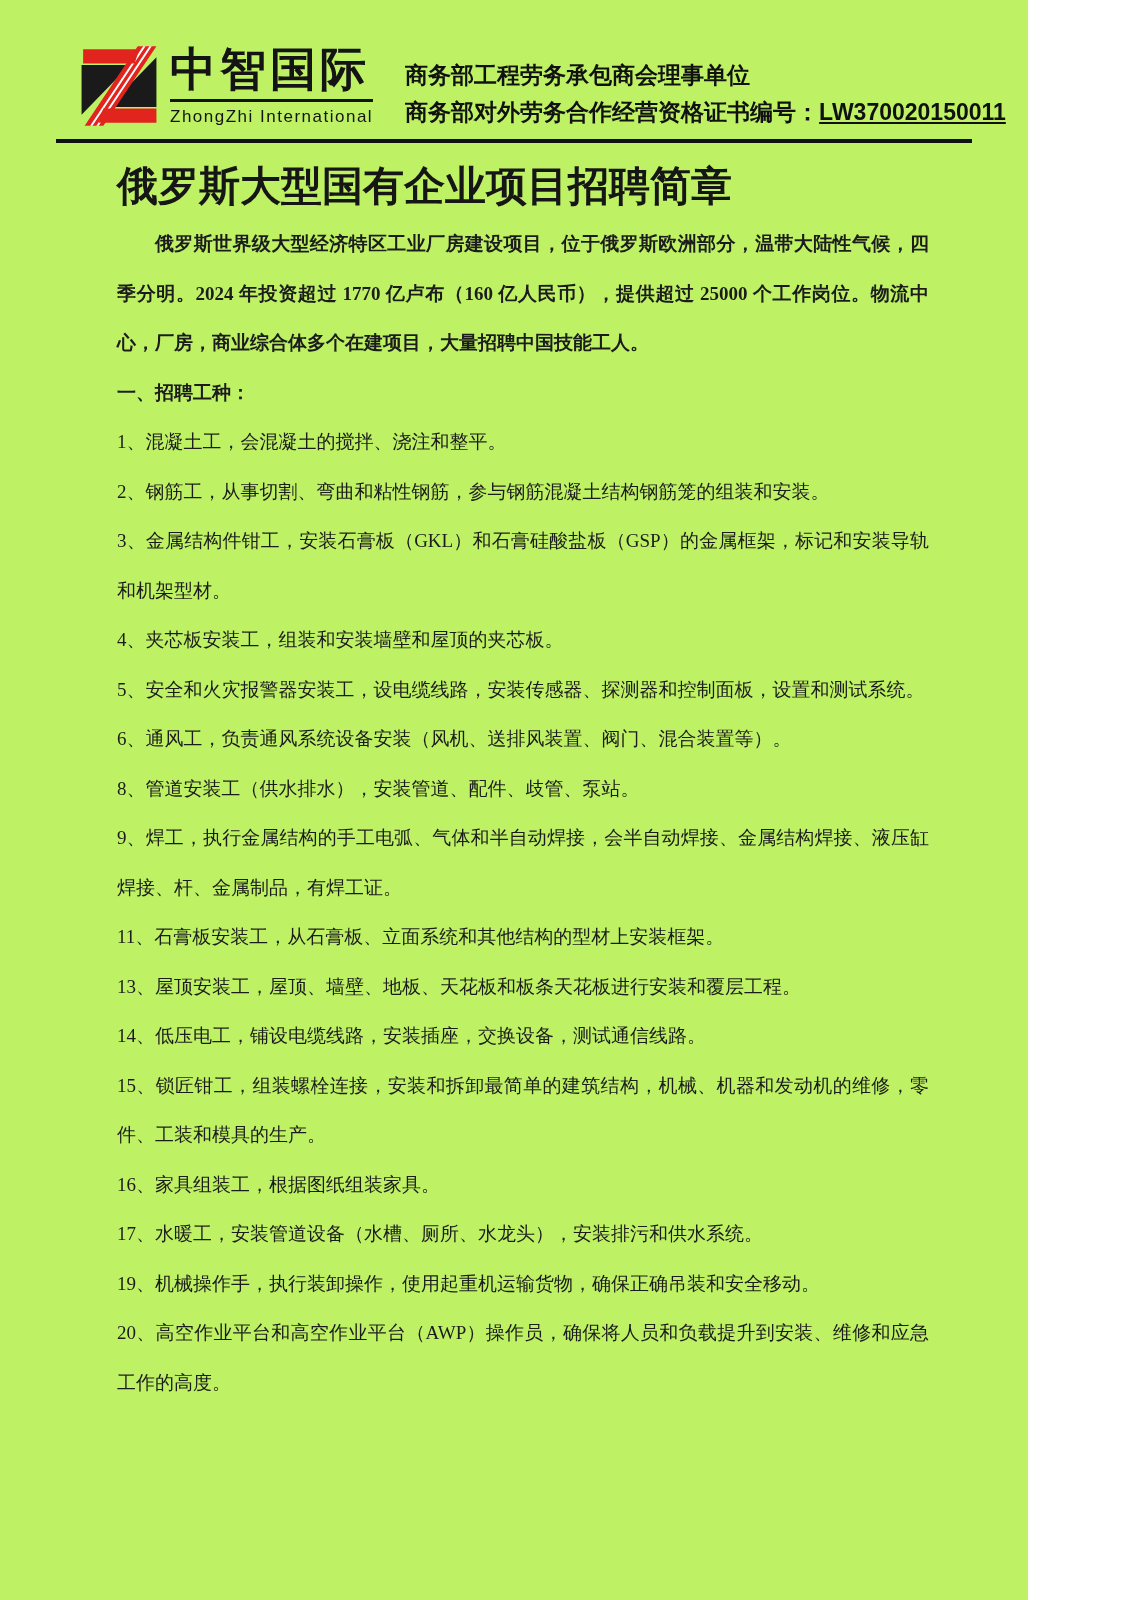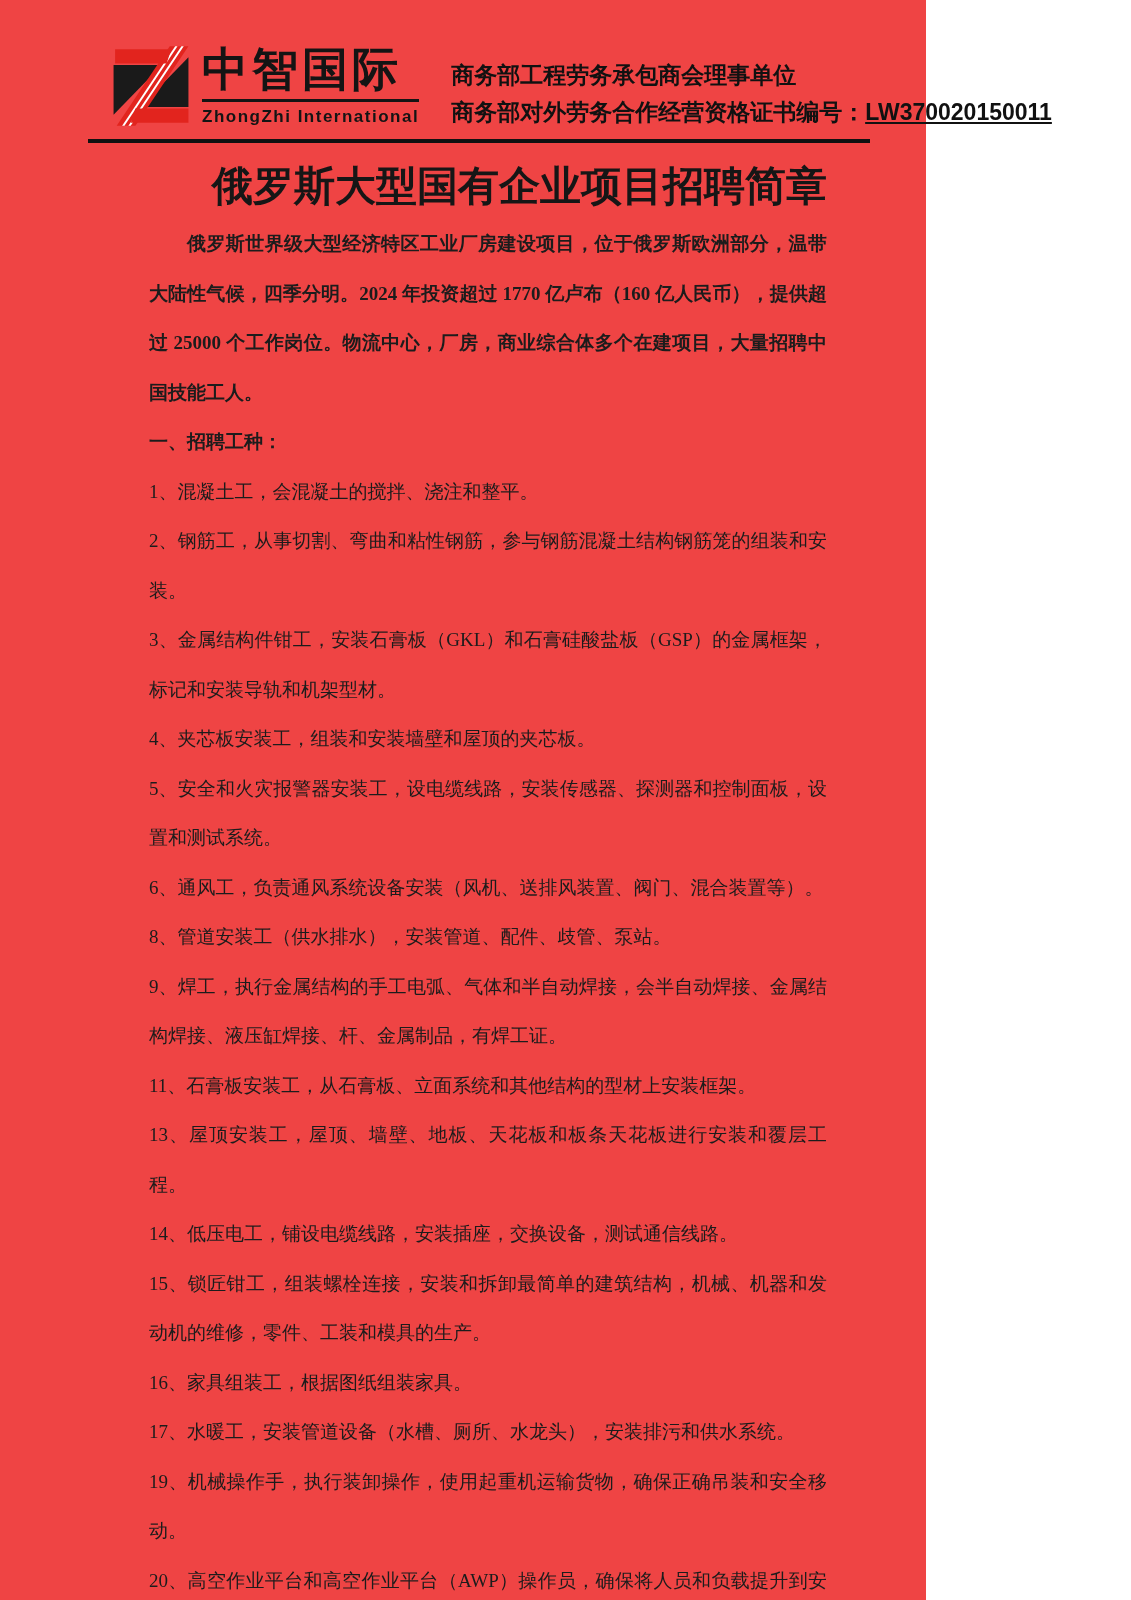--- a/index.html
+++ b/index.html
@@ -3,21 +3,21 @@
 <meta charset="utf-8">
 <style>
   * { margin: 0; padding: 0; box-sizing: border-box; }
   html, body { width: 1131px; background: #ffffff; }
   body {
     height: 1600px;
     overflow: hidden;
     font-family: "Liberation Serif", "DejaVu Serif", serif;
     color: #1c1c1c;
   }
-  .page { width: 926px; height: 1600px; position: relative; background: #ef4444; padding-left: 32px; }
+  .page { width: 1028px; height: 1600px; position: relative; background: #bef264; }
 
   
   .letterhead {
     display: flex;
     align-items: flex-start;
     padding: 44px 56px 0 80px;
   }
   .brand { display: flex; align-items: flex-start; }
   .z-mark { width: 78px; height: 84px; flex: 0 0 auto; }
   .brand-text { margin-left: 12px; }
@@ -27,21 +27,21 @@
     font-size: 46px;
     line-height: 50px;
     letter-spacing: 4px;
     color: #141414;
     padding-bottom: 5px;
     border-bottom: 3px solid #141414;
     white-space: nowrap;
   }
   .brand-en {
     font-family: "Liberation Sans", "DejaVu Sans", sans-serif;
-    font-weight: bold;
+    font-weight: normal;
     font-size: 17px;
     letter-spacing: 1.5px;
     margin-top: 5px;
     color: #141414;
     white-space: nowrap;
   }
   .creds { margin-left: 32px; padding-top: 14px; }
   .cred-line {
     font-weight: bold;
     font-size: 23px;
@@ -54,21 +54,21 @@
   .header-rule {
     margin: 8px 56px 0 56px;
     height: 3px;
     border-top: 3px solid #111;
     border-bottom: 1px solid #111;
   }
 
   
   .doc { margin: 14px 99px 0 117px; }
   .doc-title {
-    text-align: right;
+    text-align: left;
     font-weight: bold;
     font-size: 41px;
     line-height: 58px;
     color: #161616;
     margin-bottom: 4px;
   }
   .intro {
     font-weight: bold;
     font-size: 19px;
     line-height: 49.5px;

